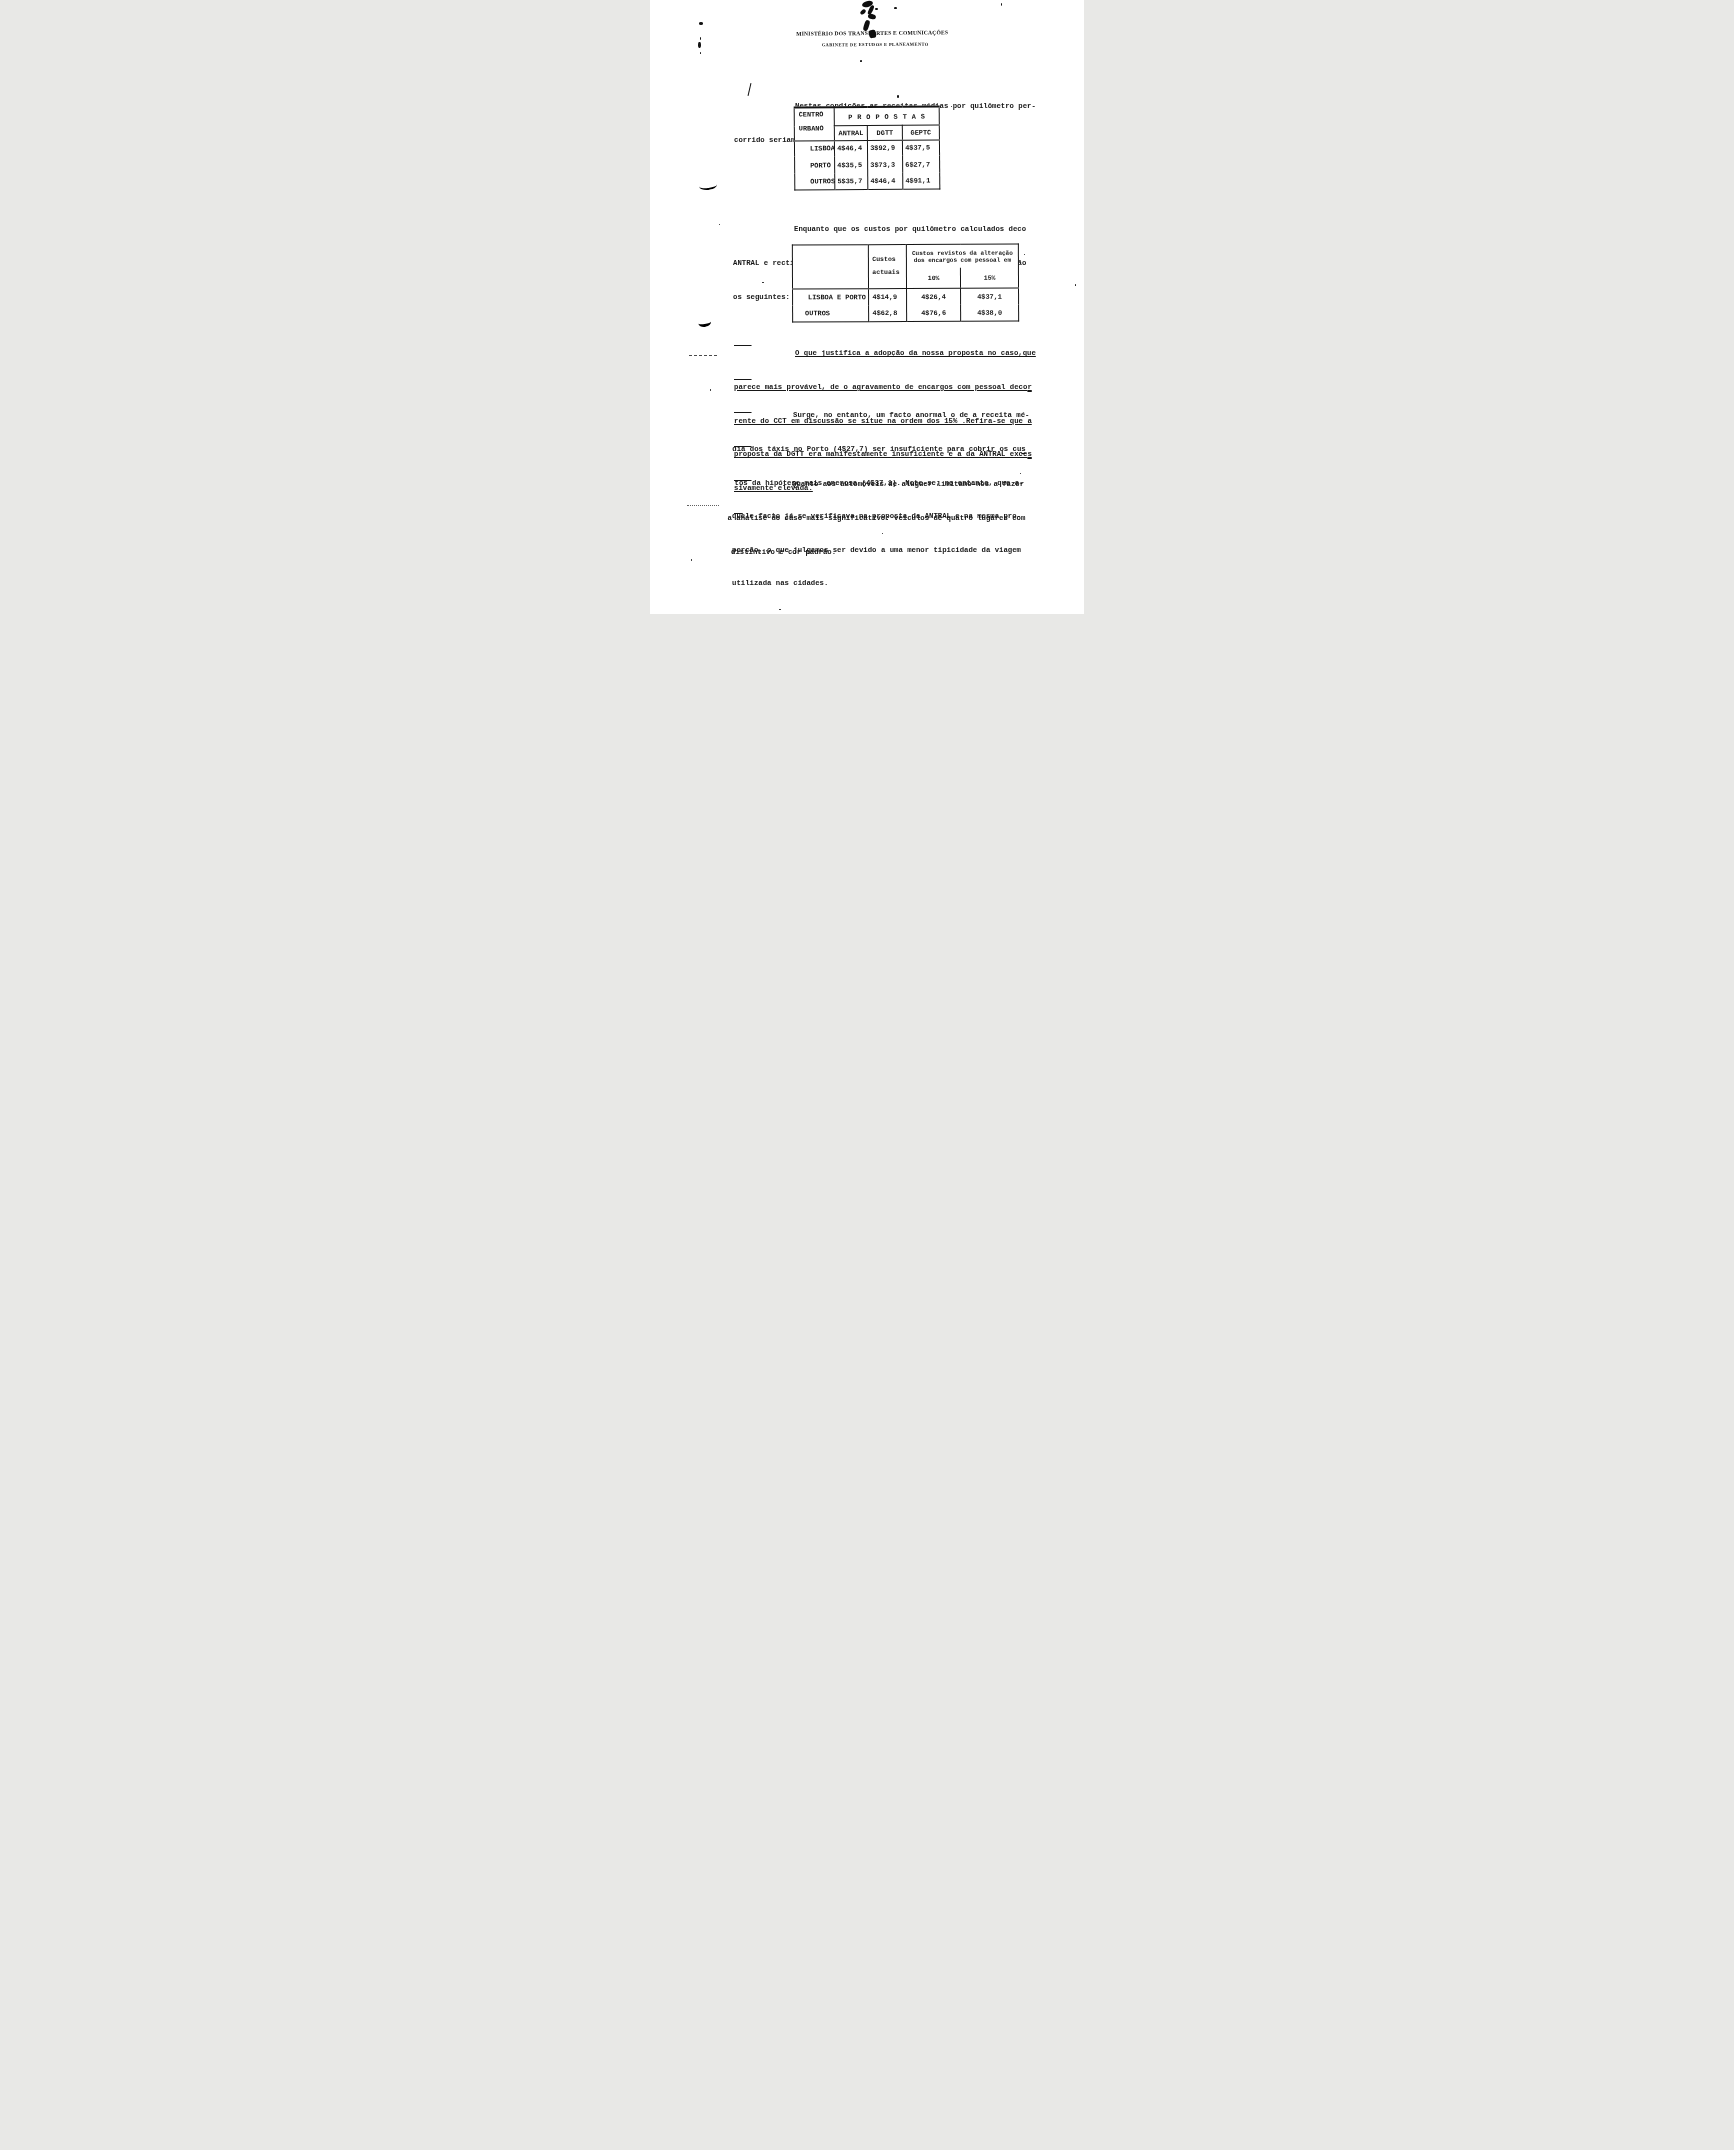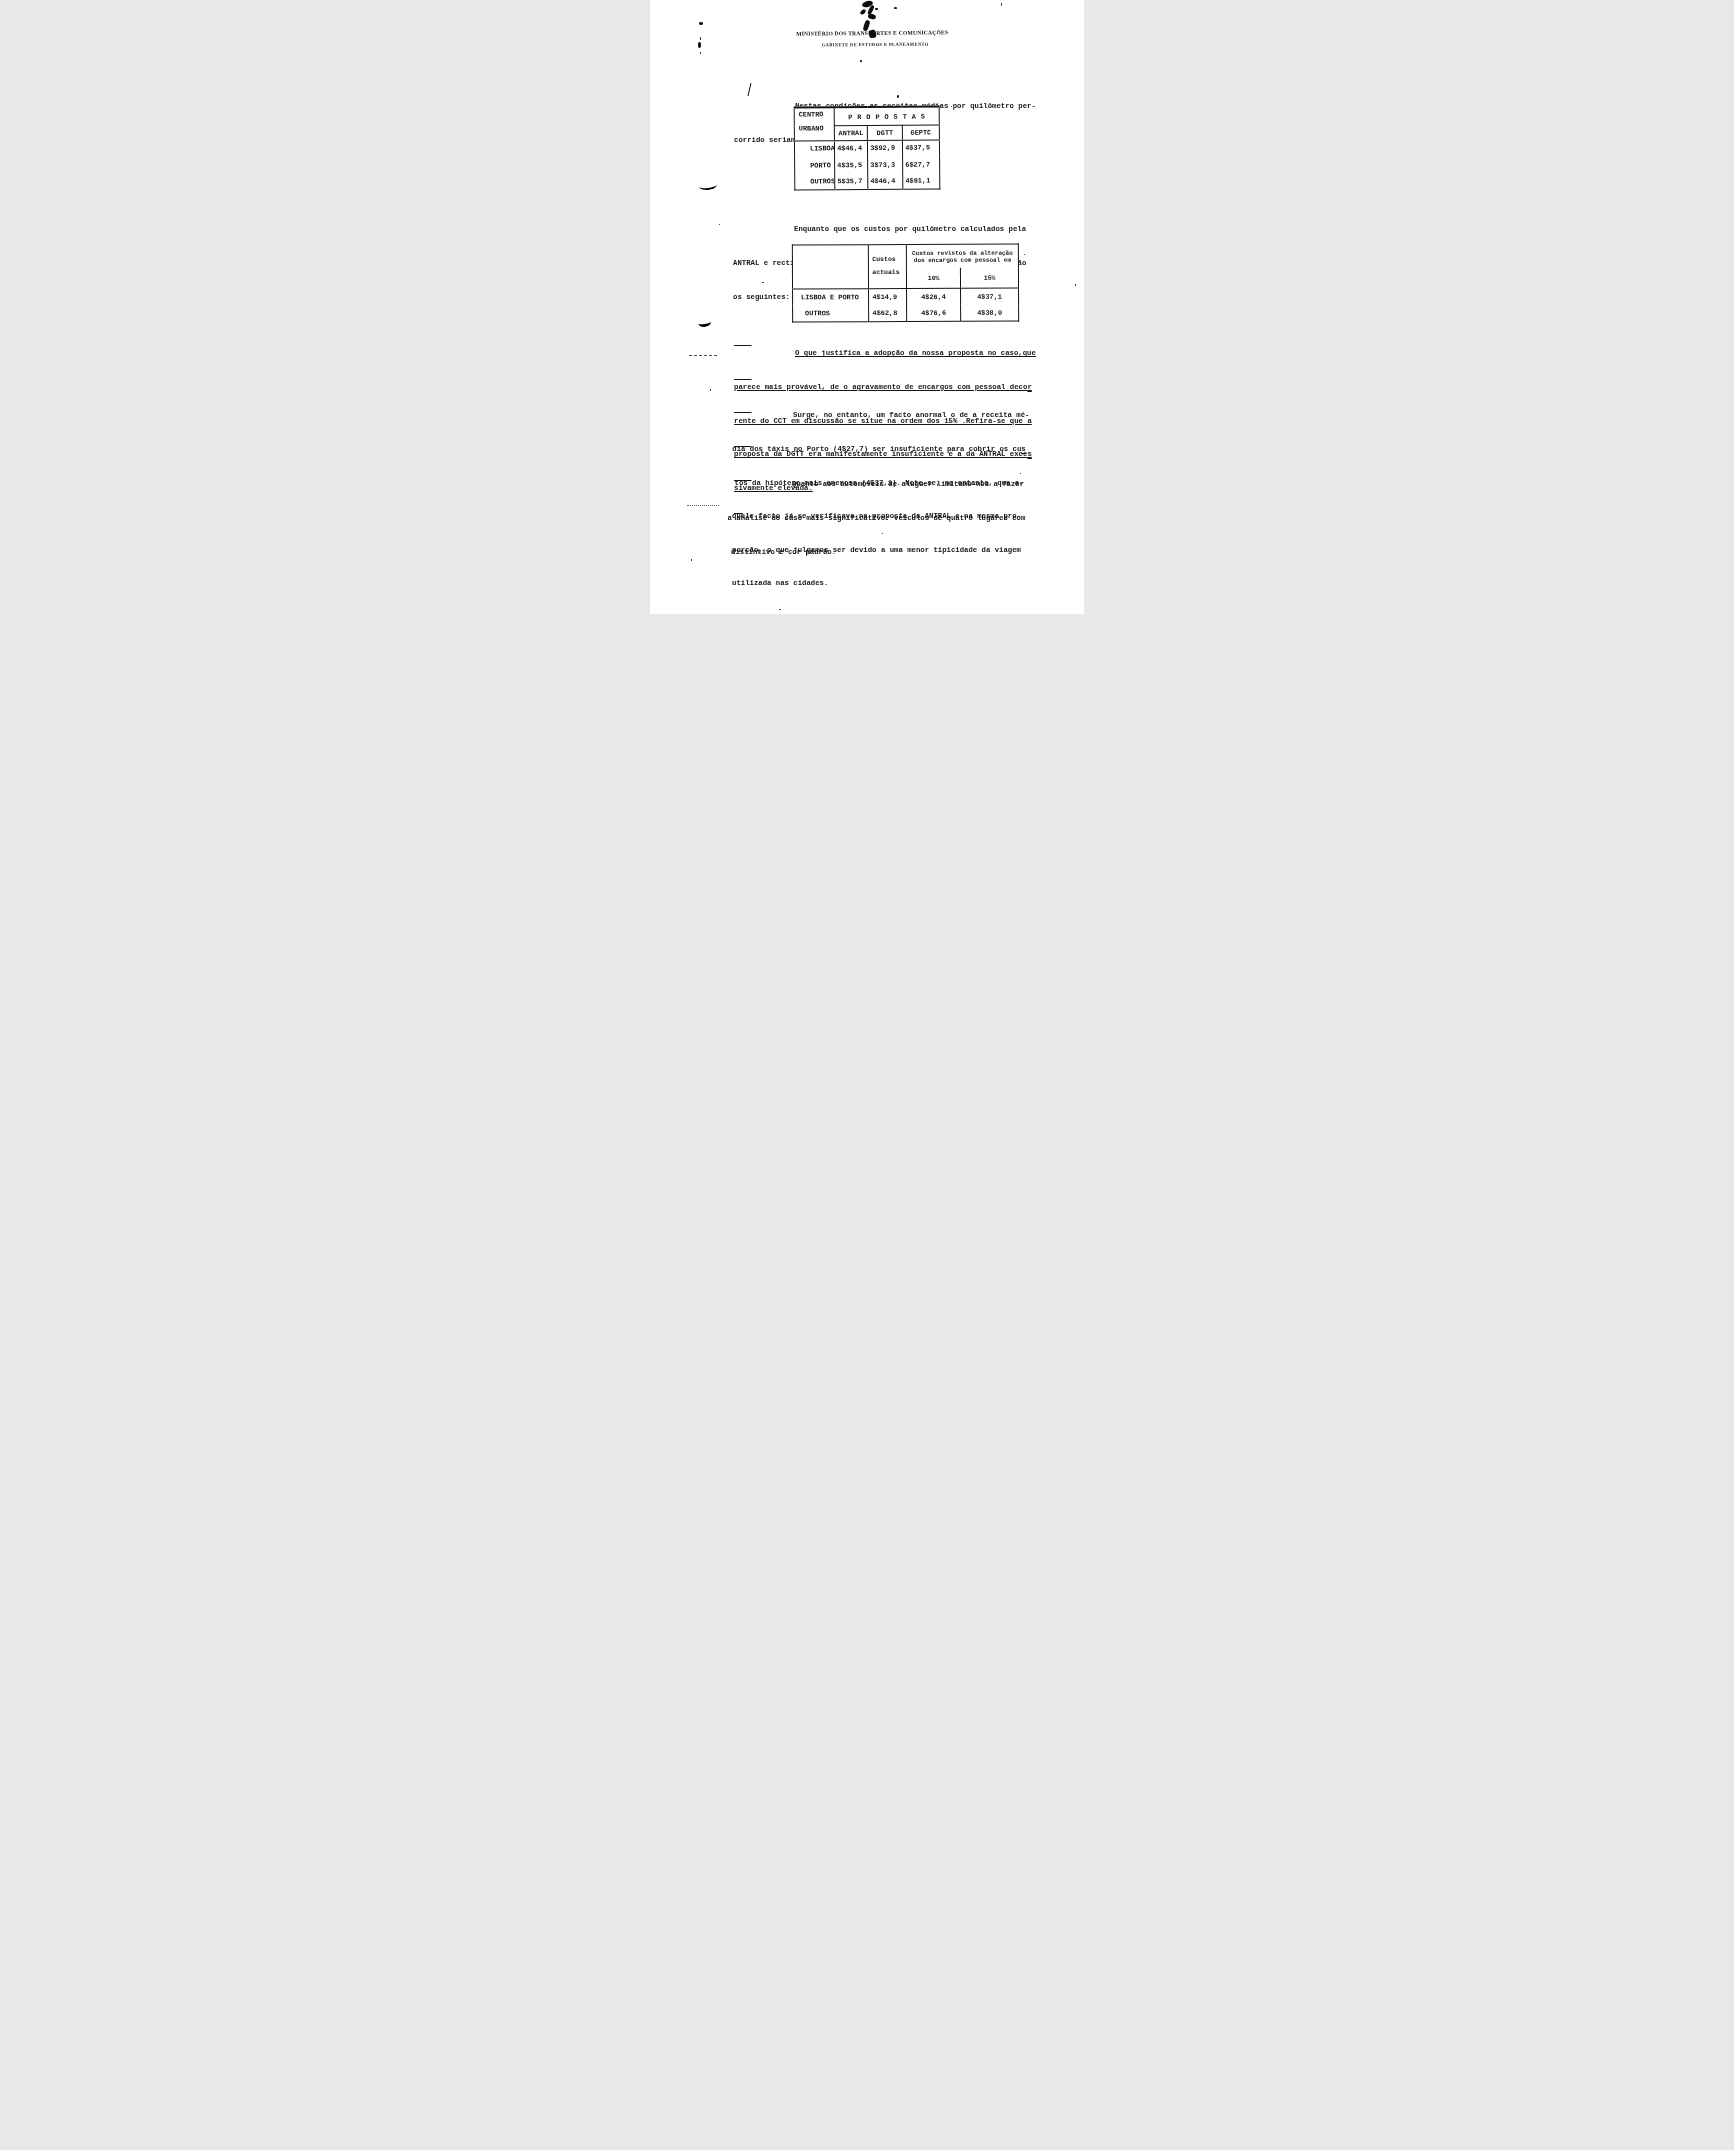--- a/index.html
+++ b/index.html
@@ -55,21 +55,21 @@
   #table2 .custos-cell{vertical-align:middle;padding-left:3.4px;font-size:6.5px;}
   #table2 .custos-cell div{line-height:7.3px;}
   #table2 .c2{margin-top:5.6px;}
   #table2 .group2{font-size:6px;}
   #table2 .group2 .gline{text-align:center;line-height:7.3px;}
   #table2 .g1{margin-top:4.7px;}
   #table2 .subrow{display:flex;height:20px;margin-top:3.9px;}
   #table2 .subrow .s10{flex:0 0 48%;display:flex;align-items:center;justify-content:center;font-size:6.5px;}
   #table2 .subrow .s15{flex:1;display:flex;align-items:center;justify-content:center;
                        border-left:1.3px solid #151515;font-size:6.5px;}
-  #table2 .label1{padding-left:8px;}
+  #table2 .label1{padding-left:15px;}
   #table2 .label2{padding-left:12px;}
   #table2 .vleft{padding-left:3.4px;}
   #table2 .vcenter{text-align:center;}
   
   .artifact{position:absolute;}
   .speck{position:absolute;background:#141414;border-radius:40%;}
   .blob{position:absolute;background:#0e0e0e;}
   .curve{position:absolute;border-bottom:2.2px solid #000;border-radius:50%;}
   #check1{left:49px;top:181px;width:18px;height:7.3px;transform:rotate(-6deg);}
   #check2{left:48px;top:318px;width:13.3px;height:6px;transform:rotate(-8deg);border-bottom-width:3px;}
@@ -136,21 +136,21 @@
     <tr style="height:17px">
       <td class="label-cell">OUTROS</td>
       <td class="value-cell bl">5$35,7</td>
       <td class="value-cell bl">4$46,4</td>
       <td class="value-cell bl">4$91,1</td>
     </tr>
   </tbody>
     </table>
 
   <div id="para2" class="para">
-    <div class="line indent"><span>Enquanto que os custos por quilômetro calculados pela</span></div>
+    <div class="line indent"><span>Enquanto que os custos por quilômetro calculados deco</span></div>
     <div class="line"><span>ANTRAL e rectificados por nós, como anteriormente se afirmou, serão</span></div>
     <div class="line"><span>os seguintes:</span></div>
   </div>
 
   <table id="table2">
     <colgroup>
       <col style="width:76px">
         <col style="width:38px">
         <col style="width:54px">
         <col style="width:58px">

